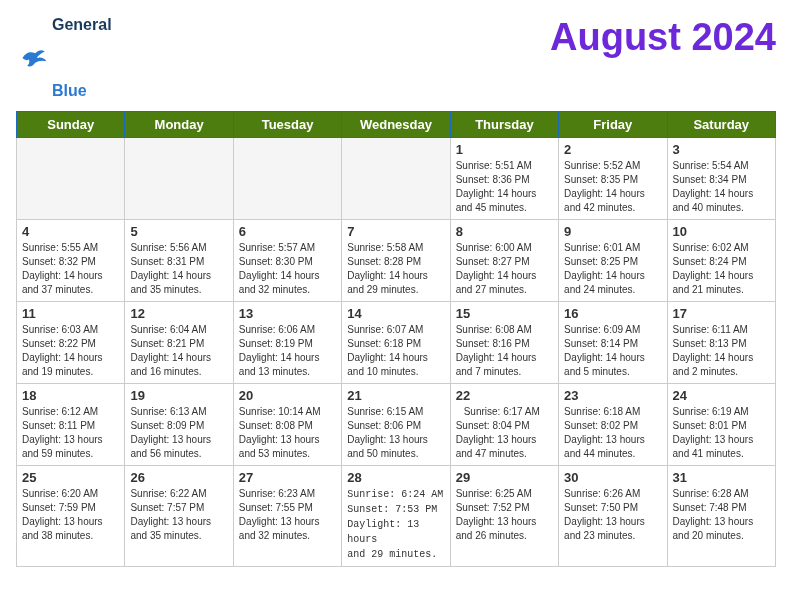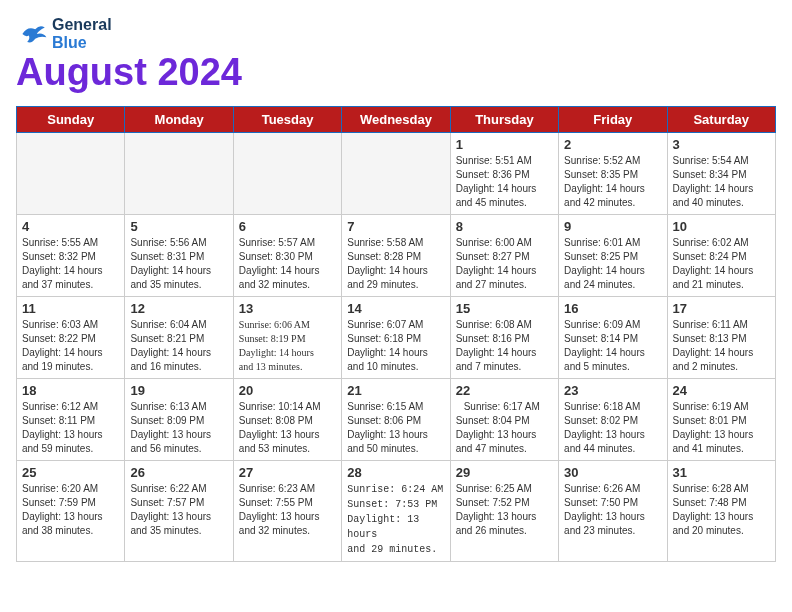--- a/index.html
+++ b/index.html
@@ -8,41 +8,41 @@
       background: #fff;
       width: 792px;
       min-height: 612px;
       padding: 16px;
     }
     .header-section {
       display: flex;
       justify-content: space-between;
       align-items: flex-start;
       margin-bottom: 12px;
-      flex-direction: column;
     }
     .logo {
       display: flex;
       align-items: center;
       gap: 4px;
     }
     .logo-text {
       display: flex;
       flex-direction: column;
       line-height: 1.1;
     }
     .logo-general {
       font-size: 16px;
       font-weight: bold;
       color: #1a3a5c;
     }
     .logo-blue {
       font-size: 16px;
       font-weight: bold;
       color: #2a7ad4;
+      margin-top: 48px;
     }
     .logo-bird {
       width: 32px;
       height: 32px;
     }
     .title-section {
       text-align: right;
     }
     .month-year {
       font-size: 38px;
@@ -52,21 +52,21 @@
     .subtitle {
       font-size: 15px;
       color: #555;
     }
     table {
       width: 100%;
       border-collapse: collapse;
       table-layout: fixed;
     }
     .day-header {
-      background: #b91c1c;
+      background: #4d7c0f;
       color: white;
       text-align: center;
       padding: 5px 4px;
       font-size: 13px;
       font-weight: bold;
       border: 1px solid #1a6abf;
     }
     td {
       vertical-align: top;
       border: 1px solid #ccc;
@@ -172,21 +172,21 @@
       </tr>
       <tr>
         <td><span class="day-num">11</span><span class="cell-text" style="white-space: pre-line;">Sunrise: 6:03 AM
 Sunset: 8:22 PM
 Daylight: 14 hours
 and 19 minutes.</span></td>
         <td><span class="day-num">12</span><span class="cell-text" style="white-space: pre-line;">Sunrise: 6:04 AM
 Sunset: 8:21 PM
 Daylight: 14 hours
 and 16 minutes.</span></td>
-        <td><span class="day-num">13</span><span class="cell-text" style="white-space: pre-line; font-family: Liberation Serif, serif;">Sunrise: 6:06 AM
+        <td><span class="day-num">13</span><span class="cell-text" style="white-space: pre-line;">Sunrise: 6:06 AM
 Sunset: 8:19 PM
 Daylight: 14 hours
 and 13 minutes.</span></td>
         <td><span class="day-num">14</span><span class="cell-text" style="white-space: pre-line;">Sunrise: 6:07 AM
 Sunset: 6:18 PM
 Daylight: 14 hours
 and 10 minutes.</span></td>
         <td><span class="day-num">15</span><span class="cell-text" style="white-space: pre-line;">Sunrise: 6:08 AM
 Sunset: 8:16 PM
 Daylight: 14 hours

